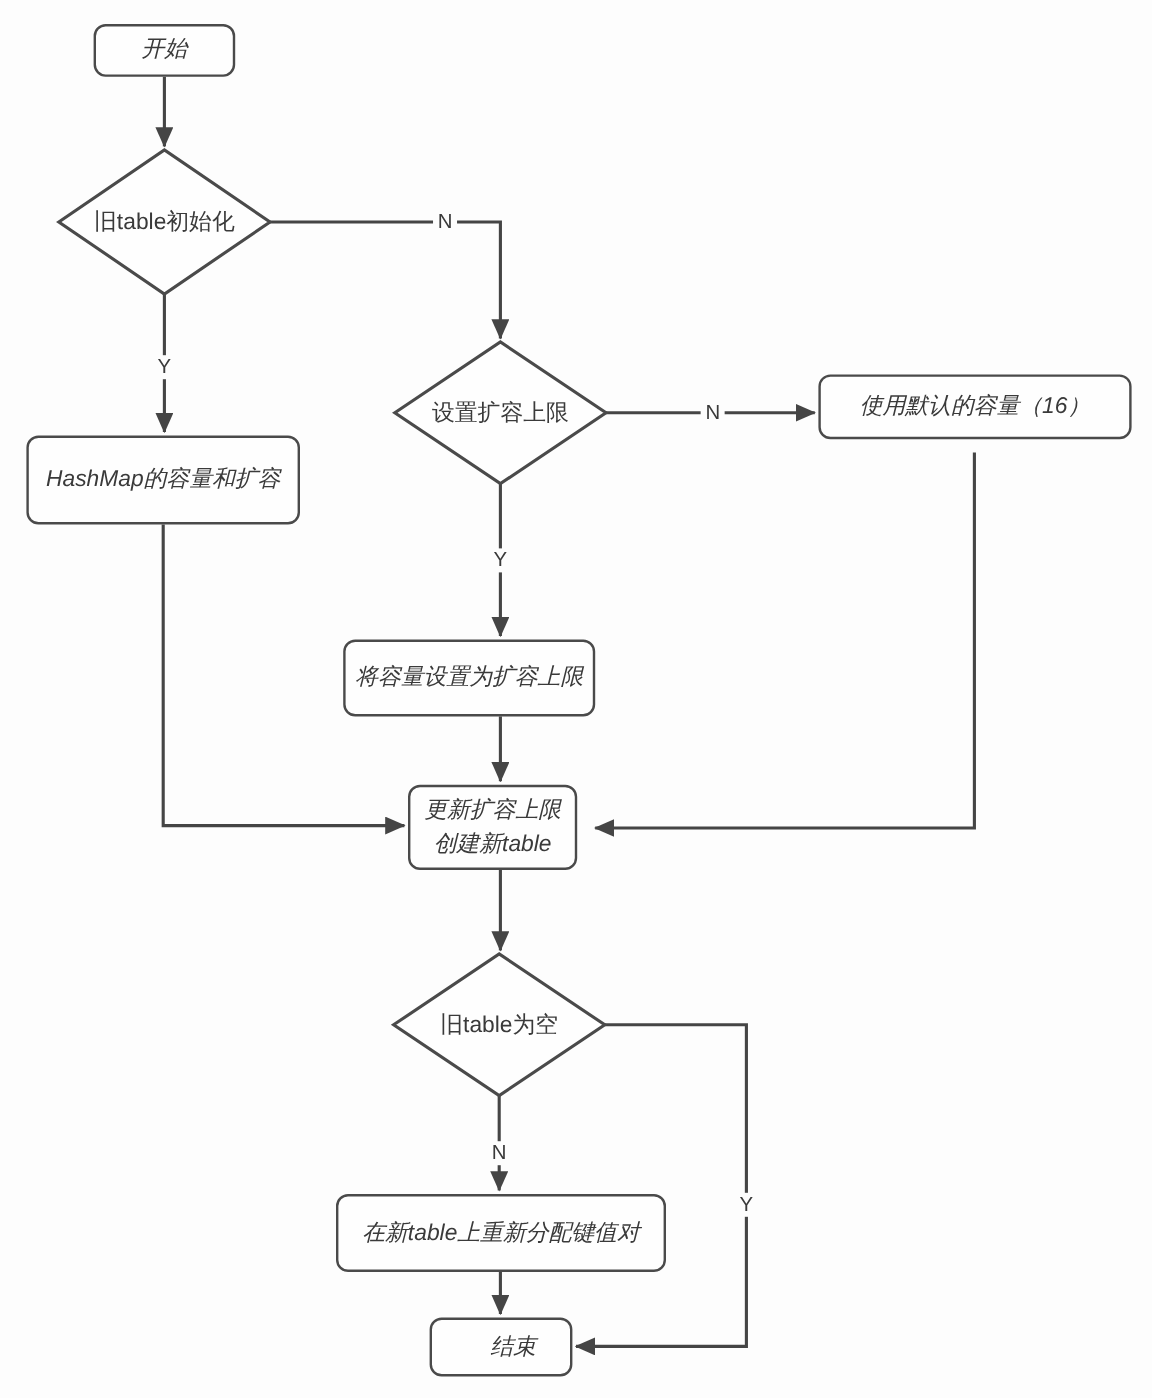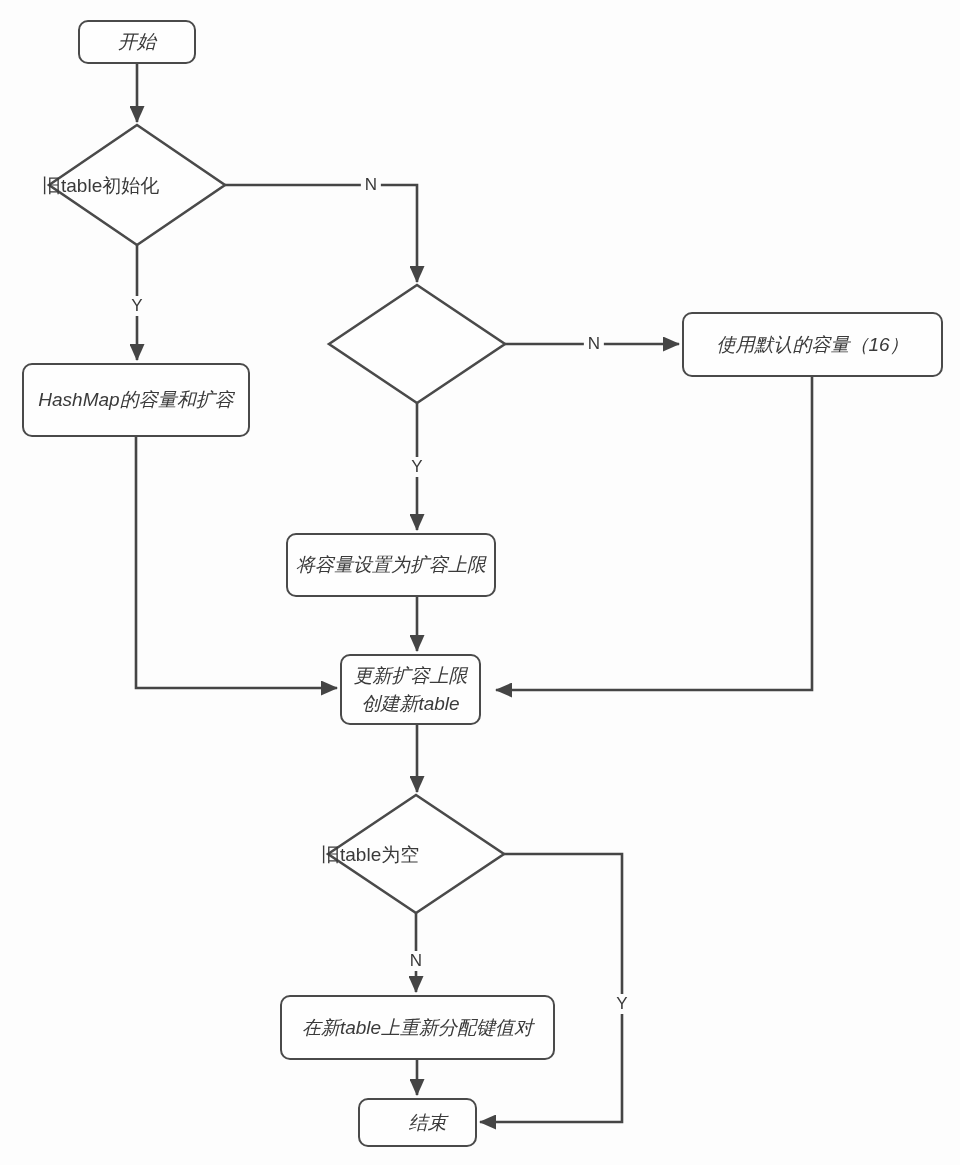--- a/index.html
+++ b/index.html
@@ -49,20 +49,21 @@
     font-size: 19px;
     text-align: center;
     line-height: 28px;
     font-style: italic;
   }
   .node .line { display: block; }
   .dlabel {
     position: absolute;
     width: 190px;
     transform: translate(-50%, -50%);
+    text-align: center;
     color: var(--c-text);
     font-size: 19px;
     line-height: 24px;
     pointer-events: none;
   }
   .elabel {
     position: absolute;
     transform: translate(-50%, -50%);
     background: var(--c-bg);
     color: var(--c-text);
@@ -104,21 +105,21 @@
   <div class="node" style="left:78px; top:20px; width:118px; height:44px;">
     <span>开始</span>
   </div>
 
   <div class="node" style="left:22px; top:363px; width:228px; height:74px;">
     <div>
       <span class="line">HashMap的容量和扩容</span>
     </div>
   </div>
 
-  <div class="node" style="left:682px; top:312px; width:261px; height:65px;">
+  <div class="node" style="left:682px; top:312px; width:261px; height:54px;">
     <div>
       <span class="line">使用默认的容量（16）</span>
     </div>
   </div>
 
   <div class="node" style="left:286px; top:533px; width:210px; height:64px;">
     <span>将容量设置为扩容上限</span>
   </div>
 
   <div class="node" style="left:340px; top:654px; width:141px; height:71px;">
@@ -130,20 +131,21 @@
 
   <div class="node" style="left:280px; top:995px; width:275px; height:65px;">
     <span>在新table上重新分配键值对</span>
   </div>
 
   <div class="node" style="left:358px; top:1098px; width:119px; height:49px;padding-left:20px;">
     <span>结束</span>
   </div>
 
   <div class="dlabel" style="left:137px; top:186px;">旧table初始化</div>
+  <div class="dlabel" style="left:417px; top:345px;">设置扩容上限</div>
   <div class="dlabel" style="left:416px; top:855px;">旧table为空</div>
 
   <span class="elabel" style="left:371px; top:185px;">N</span>
   <span class="elabel" style="left:137px; top:306px;">Y</span>
   <span class="elabel" style="left:594px; top:344px;">N</span>
   <span class="elabel" style="left:417px; top:467px;">Y</span>
   <span class="elabel" style="left:416px; top:961px;">N</span>
   <span class="elabel" style="left:622px; top:1004px;">Y</span>
 
 </div>

